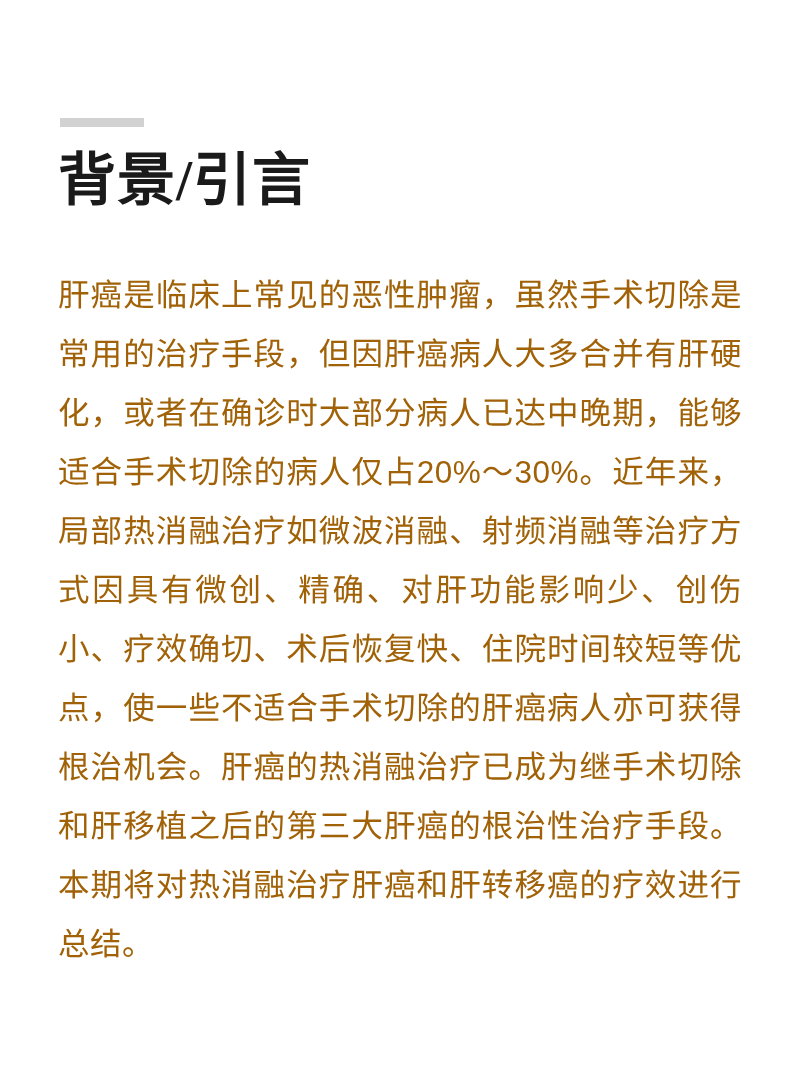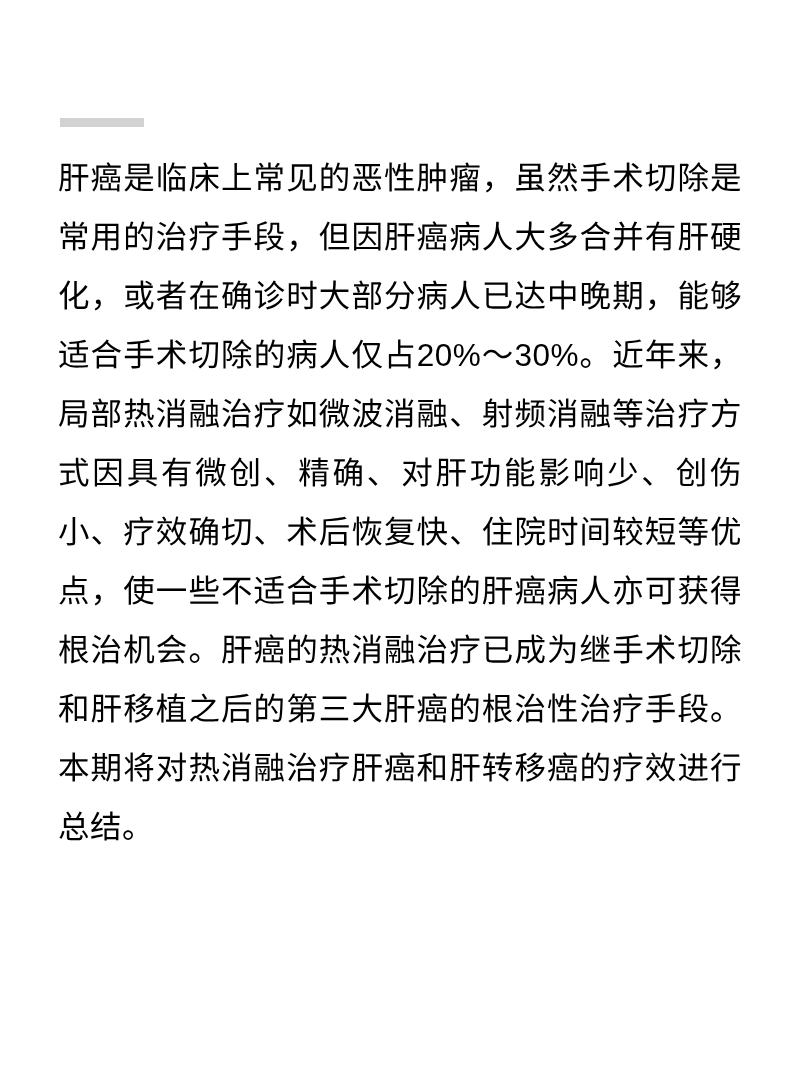--- a/index.html
+++ b/index.html
@@ -34,26 +34,27 @@
     line-height: 1.12;
     color: #1a1a1a;
     letter-spacing: 1px;
     margin: 0 0 52px 0;
     white-space: nowrap;
   }
   .body-text {
     font-family: "Liberation Sans", "DejaVu Sans", sans-serif;
     font-size: 31.5px;
     line-height: 59px;
-    color: #000000;
+    color: #a16207;
     text-align: justify;
     text-justify: inter-ideograph;
     letter-spacing: 0.5px;
     margin: 0;
   }
 </style>
 </head>
 <body>
 
 <div class="page">
   <div class="rule"></div>
+  <h1 class="heading">背景/引言</h1>
   <p class="body-text">肝癌是临床上常见的恶性肿瘤，虽然手术切除是常用的治疗手段，但因肝癌病人大多合并有肝硬化，或者在确诊时大部分病人已达中晚期，能够适合手术切除的病人仅占20%～30%。近年来，局部热消融治疗如微波消融、射频消融等治疗方式因具有微创、精确、对肝功能影响少、创伤小、疗效确切、术后恢复快、住院时间较短等优点，使一些不适合手术切除的肝癌病人亦可获得根治机会。肝癌的热消融治疗已成为继手术切除和肝移植之后的第三大肝癌的根治性治疗手段。本期将对热消融治疗肝癌和肝转移癌的疗效进行总结。</p>
 </div>
 
 </body></html>

